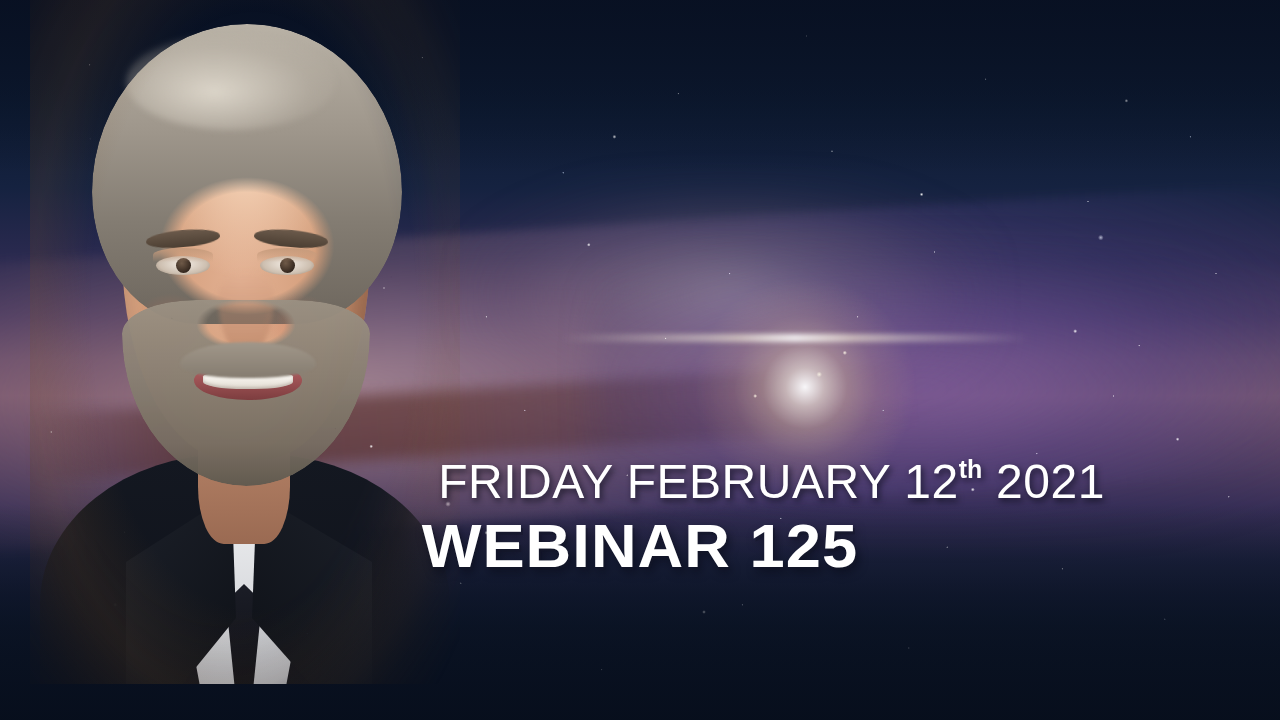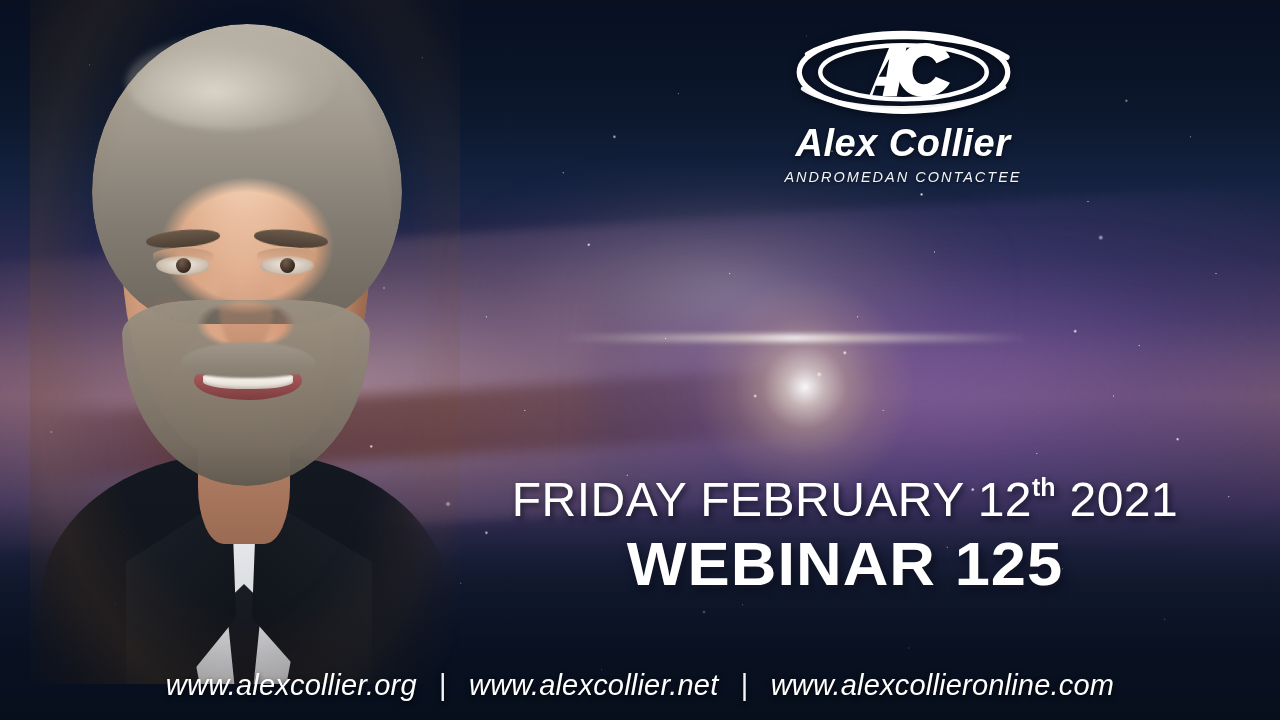--- a/index.html
+++ b/index.html
@@ -526,23 +526,22 @@
     background-clip: text;
     -webkit-text-fill-color: transparent;
     filter: drop-shadow(3px 4px 0 rgba(40,22,8,0.55))
             drop-shadow(5px 7px 9px rgba(15,8,4,0.4));
   }
 
   
   .meta {
     position: absolute;
     left: 430px;
-    top: 474px;
+    top: 456px;
     width: 830px;
-    text-align: center;
   }
   .meta-date {
     color: #ffffff;
     font-size: 49px;
     line-height: 1.02;
     font-weight: 400;
     letter-spacing: 0.5px;
     transform: scaleX(0.98);
     text-shadow: 2px 3px 6px rgba(6,8,18,0.7);
     white-space: nowrap;
@@ -635,54 +634,24 @@
     <div class="p-nose"></div>
     <div class="p-beard"></div>
     <div class="p-mouth">
         <span class="p-teeth"></span>
       </div>
     <div class="p-mustache"></div>
     <div class="p-edgelight"></div>
     <div class="p-grain"></div>
   </div>
 
-  <div class="logo-block">
-    <svg class="logo-mark" viewBox="0 0 300 130">
-      <g fill="none" stroke="#ffffff">
-        <ellipse cx="150" cy="64" rx="139" ry="52" stroke-width="7"></ellipse>
-        <ellipse cx="150" cy="64" rx="111" ry="36" stroke-width="6"></ellipse>
-        <path d="M22 40 C78 6 236 10 288 44" stroke-width="7" stroke-linecap="round"></path>
-        <path d="M16 86 C70 122 230 120 284 84" stroke-width="6" stroke-linecap="round" opacity="0.95"></path>
-      </g>
-      <g fill="#ffffff">
-
-        <path d="M104 96 L133 26 L155 26 L141 96 L122 96 L125 82 L113 82 L108 96 Z
-                 M117 70 L127 70 L131 46 Z"></path>
-
-        <path d="M212 44 C206 32 194 25 179 25 C158 25 142 42 142 62 C142 82 156 97 177 97
-                 C192 97 205 90 212 78 L193 70 C189 76 184 80 177 80
-                 C168 80 162 73 162 62 C162 51 169 42 179 42 C186 42 191 46 194 52 Z"></path>
-      </g>
-    </svg>
-    <div class="logo-name">Alex Collier</div>
-    <div class="logo-sub">ANDROMEDAN CONTACTEE</div>
-  </div>
 
   <div class="flare"></div>
   <div class="flare-streak"></div>
 
 
   <div class="meta">
     <div class="meta-date"><span>FRIDAY FEBRUARY 12</span><sup>th</sup> <span>2021</span></div>
     <div class="meta-webinar">WEBINAR 125</div>
   </div>
 
-  <div class="footer">
-    <div class="footer-urls">
-      <span class="footer-url">www.alexcollier.org</span>
-      <span class="footer-sep">|</span>
-      <span class="footer-url">www.alexcollier.net</span>
-      <span class="footer-sep">|</span>
-      <span class="footer-url">www.alexcollieronline.com</span>
-    </div>
-  </div>
 
 </div>
 
 </body></html>

